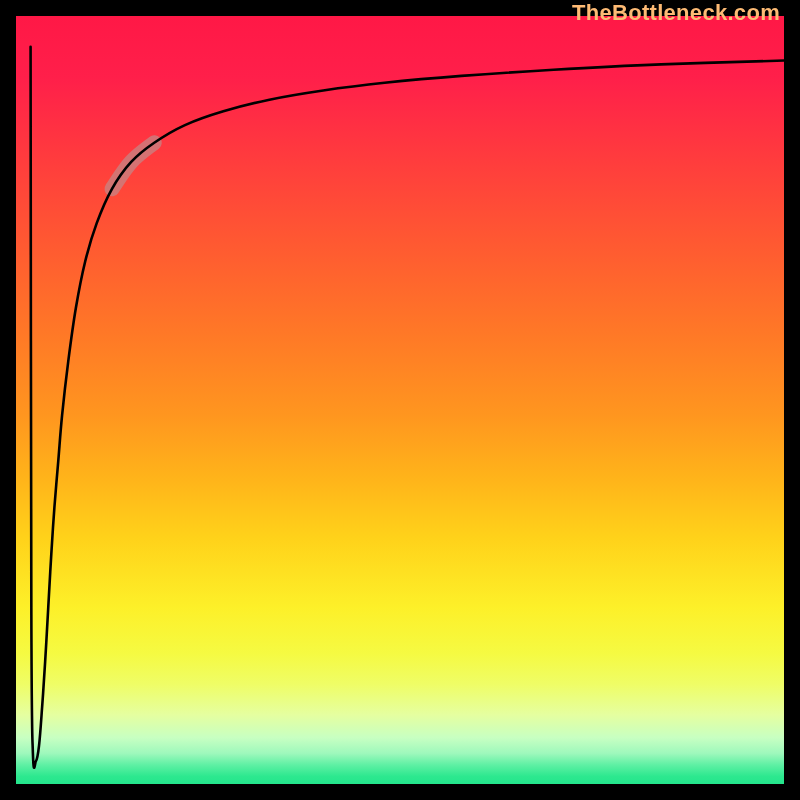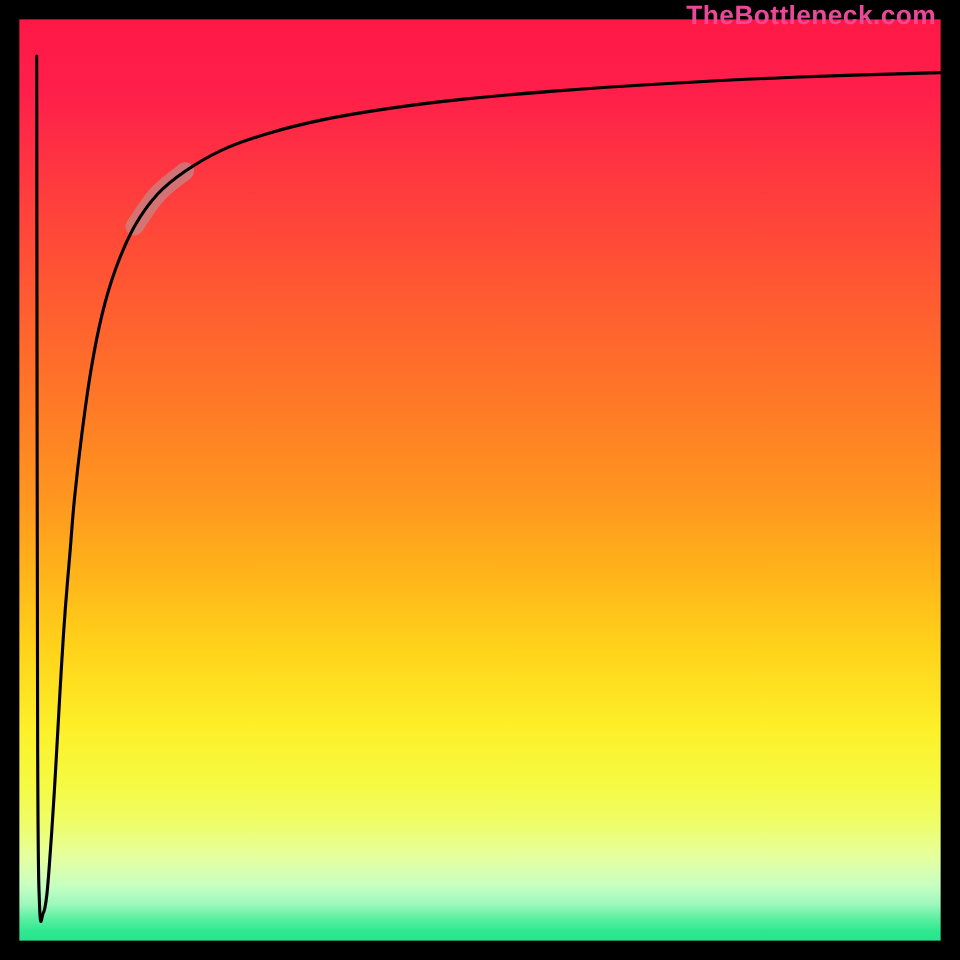--- a/index.html
+++ b/index.html
@@ -39,21 +39,21 @@
     );
   }
   .watermark {
     position: absolute;
     top: 0px;
     right: 20px;
     font-family: Arial, Helvetica, sans-serif;
     font-weight: 600;
     font-size: 22px;
     letter-spacing: 0.3px;
-    color: #ec4899;
+    color: #fdba74;
     user-select: none;
   }
   svg.curve {
     position: absolute;
     top: 0;
     left: 0;
     width: 800px;
     height: 800px;
   }
 </style>

